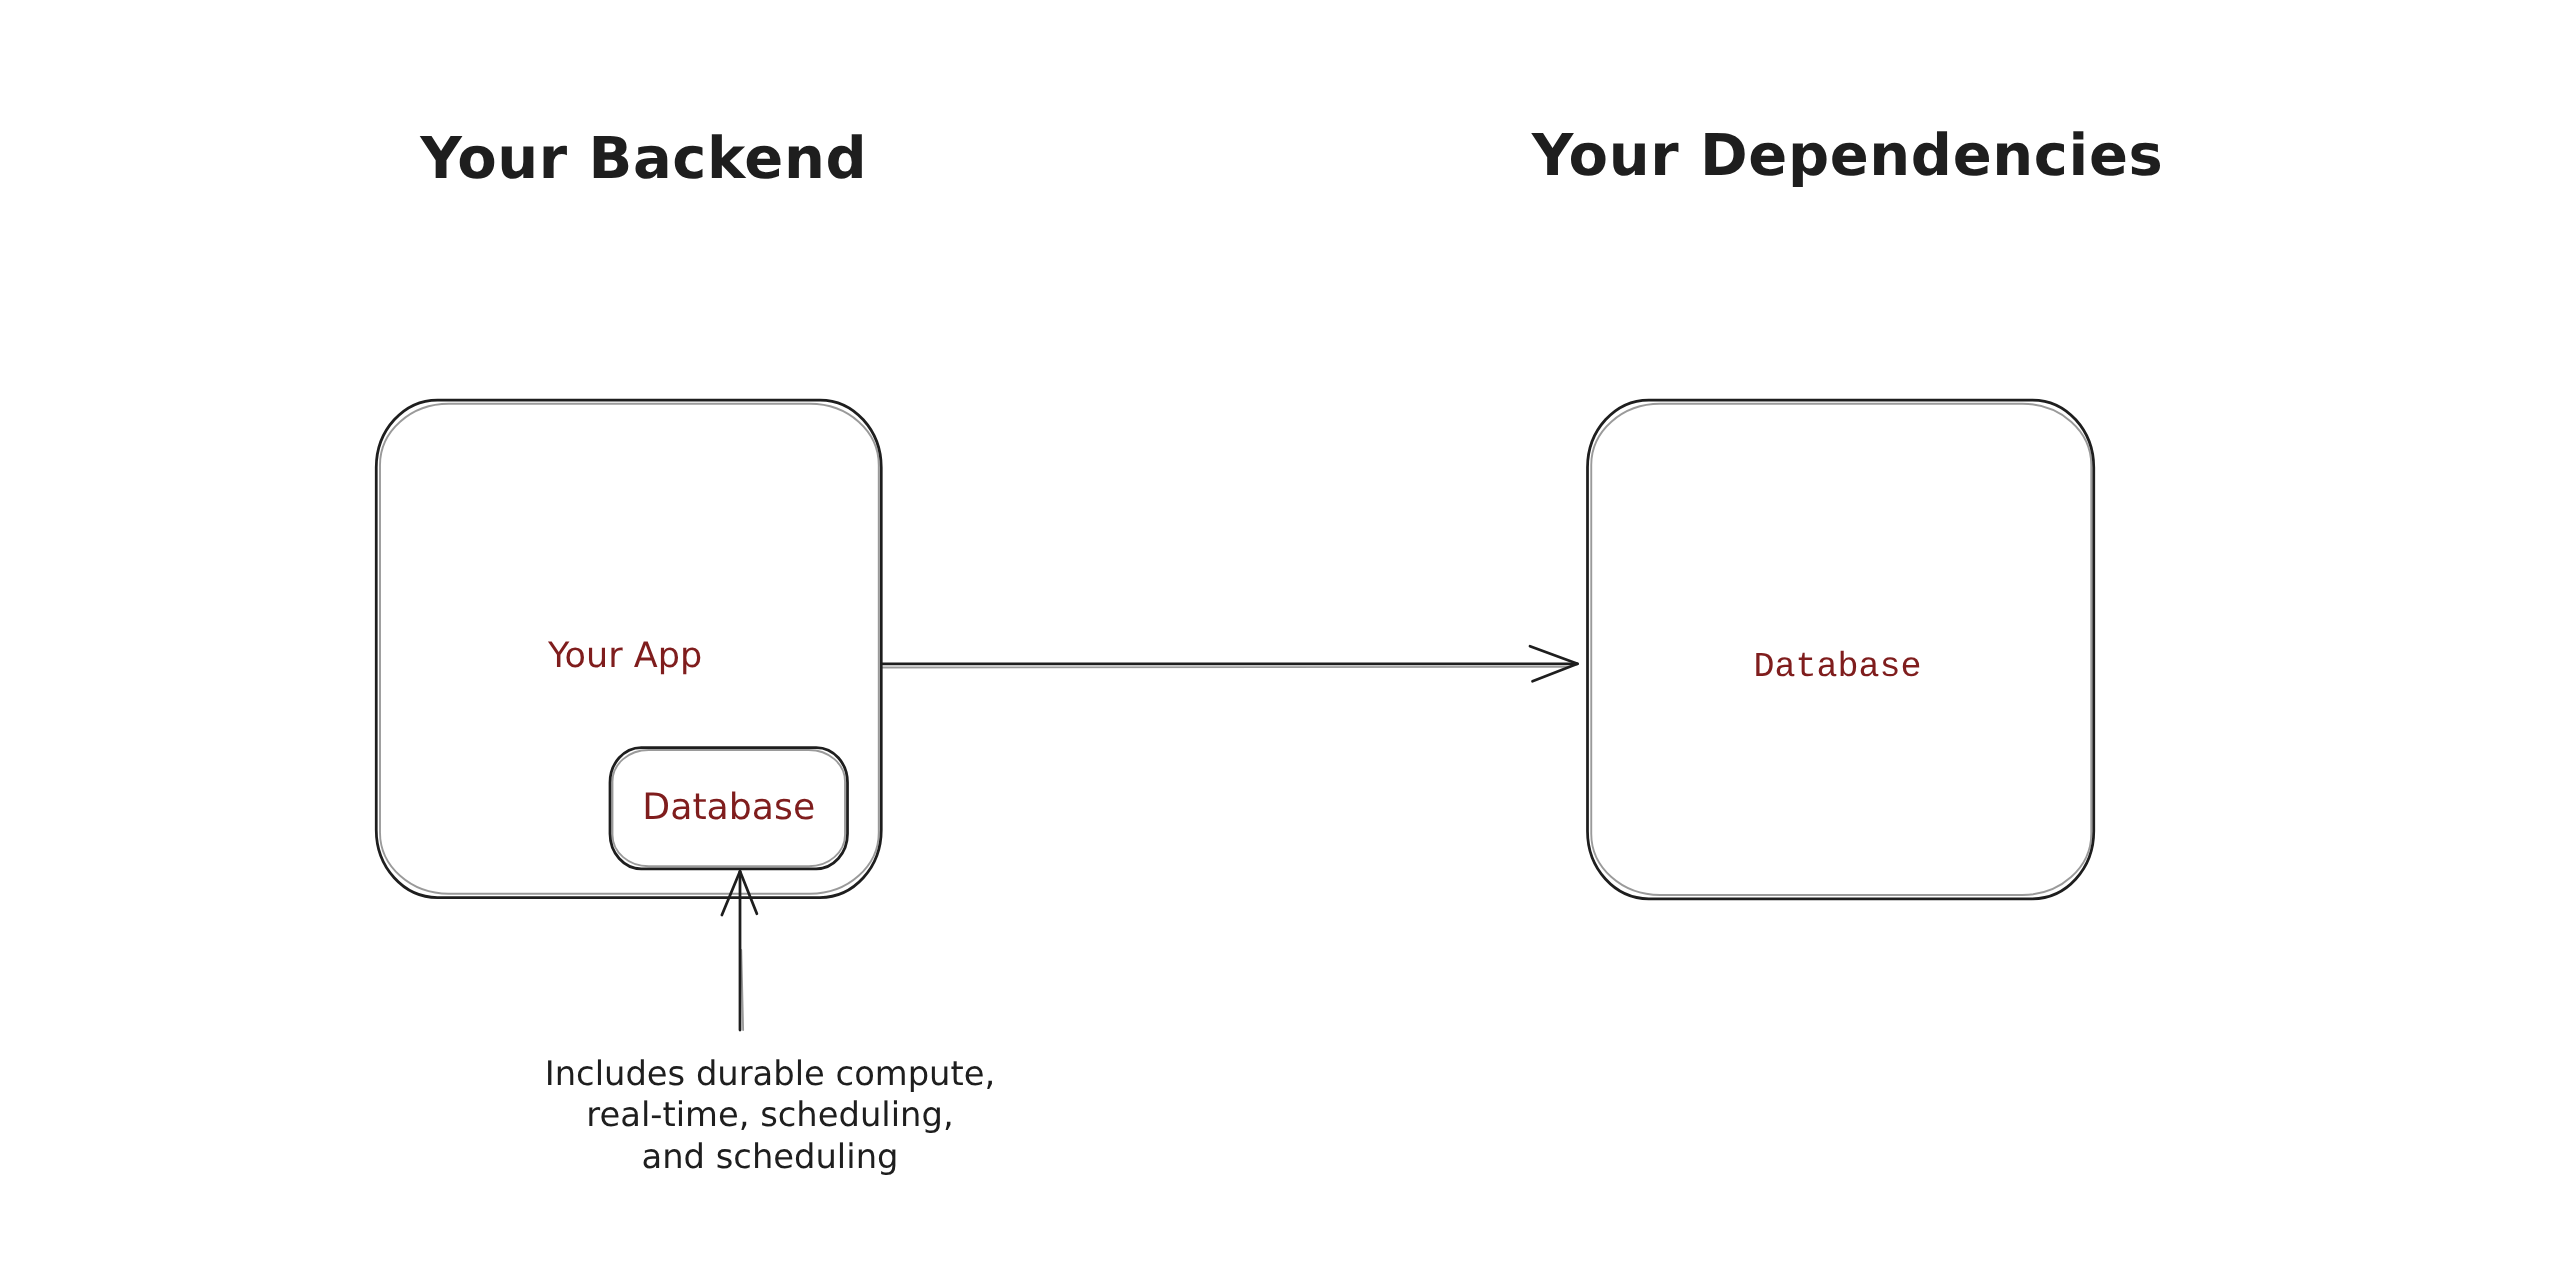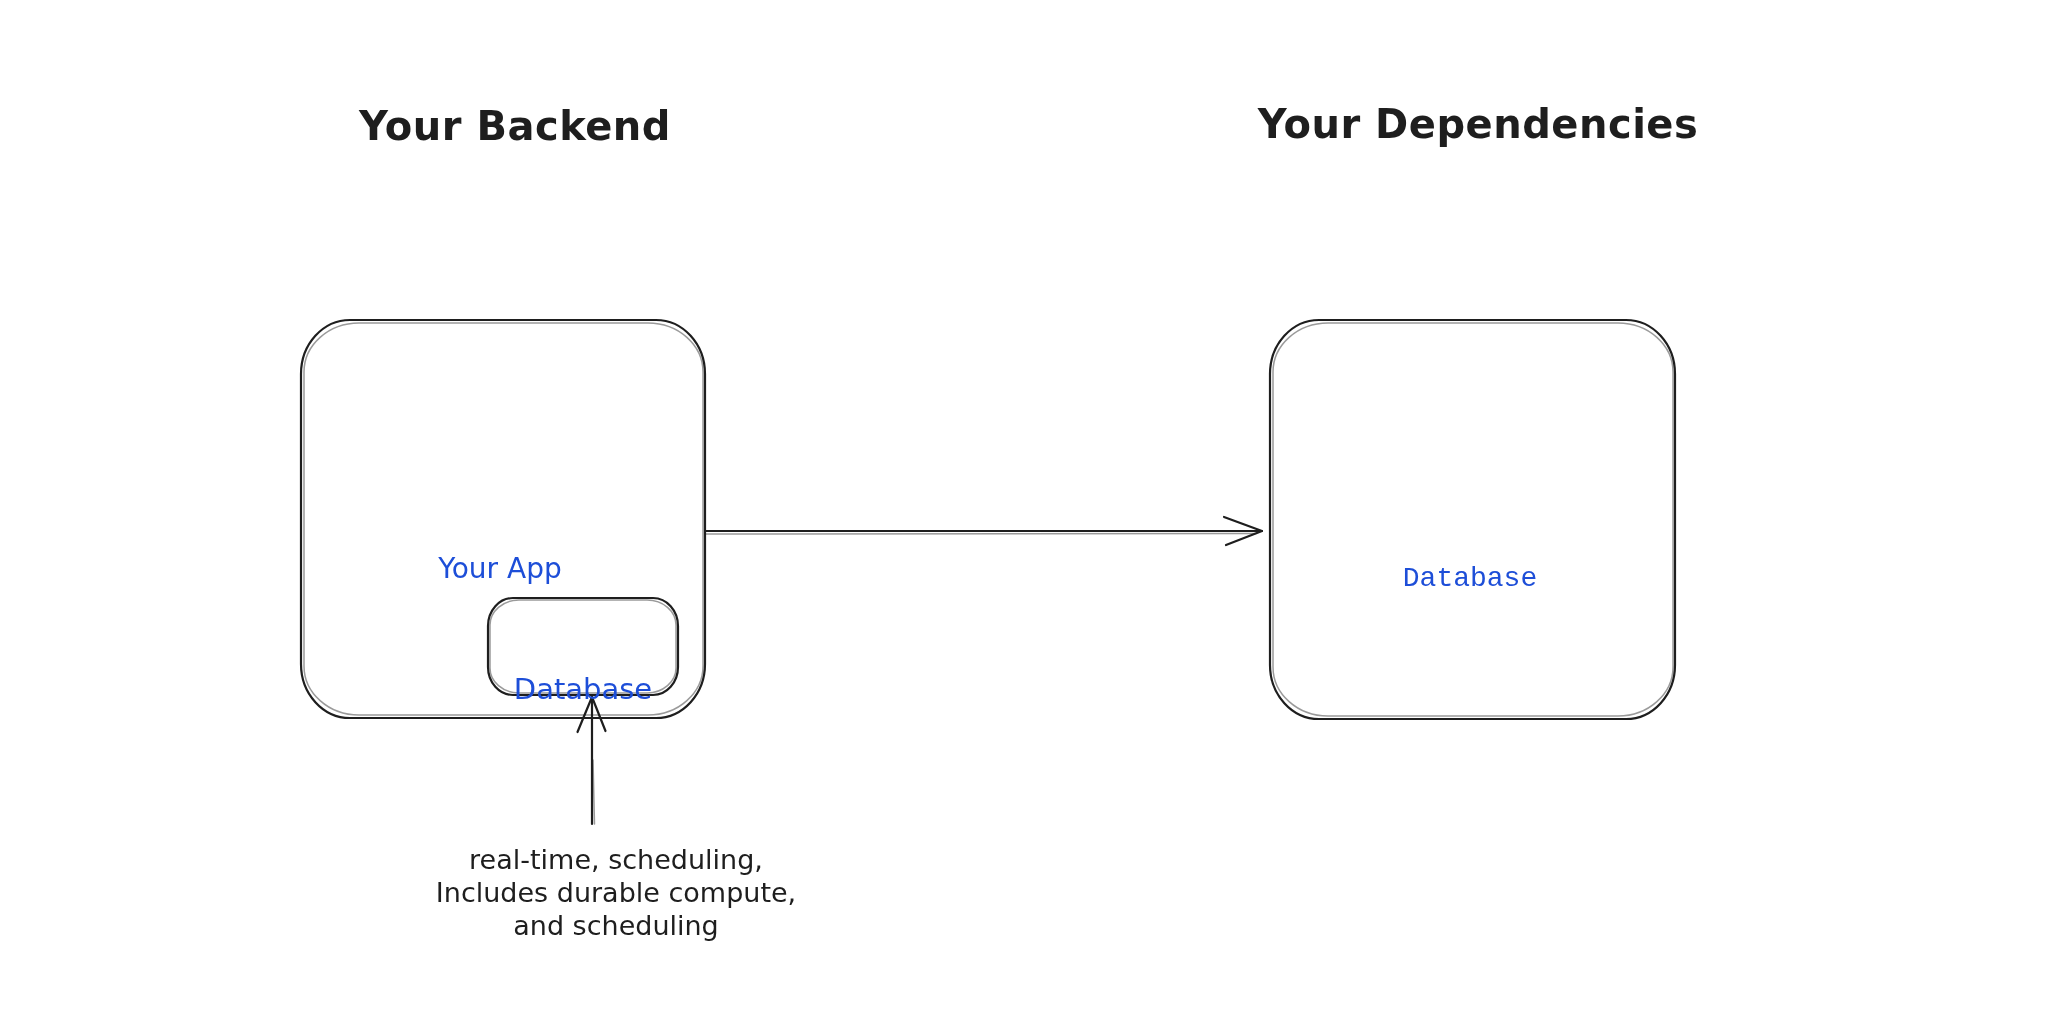--- a/index.html
+++ b/index.html
@@ -12,38 +12,37 @@
     width: 2048px;
     height: 1024px;
     background: #ffffff;
     overflow: hidden;
     font-family: "DejaVu Sans", "Liberation Sans", sans-serif;
     color: #1e1e1e;
   }
   .heading {
     position: absolute;
     transform: translate(-50%, -50%);
-    font-size: 40px;
+    font-size: 46px;
     font-weight: 600;
     letter-spacing: 0.5px;
     white-space: nowrap;
     color: #1e1e1e;
     text-align: center;
   }
   .heading-left  { left: 515px;  top: 126px; }
   .heading-right { left: 1478px; top: 124px; }
 
   .node-label {
     position: absolute;
     transform: translate(-50%, -50%);
     font-size: 28px;
     font-weight: 500;
     white-space: nowrap;
-    color: #1d4ed8;
-    margin-top: 44px;
+    color: #7f1d1d;
   }
   .label-your-app { left: 500px;  top: 524px; }
   .label-rivetkit { left: 583px;  top: 645px; font-size: 29px; }
   .label-database { left: 1470px; top: 534px; font-family: Liberation Mono, monospace; }
 
   .shapes-layer {
     position: absolute;
     left: 0; top: 0;
     width: 2048px;
     height: 1024px;
@@ -112,18 +111,18 @@
   </svg>
 
   <div class="heading heading-left">Your Backend</div>
   <div class="heading heading-right">Your Dependencies</div>
 
   <div class="node-label label-your-app">Your App</div>
   <div class="node-label label-rivetkit">Database</div>
   <div class="node-label label-database">Database</div>
 
   <div class="caption">
+    <div>Includes durable compute,</div>
     <div>real-time, scheduling,</div>
-    <div>Includes durable compute,</div>
     <div>and scheduling</div>
   </div>
 
 </div>
 
 </body></html>

